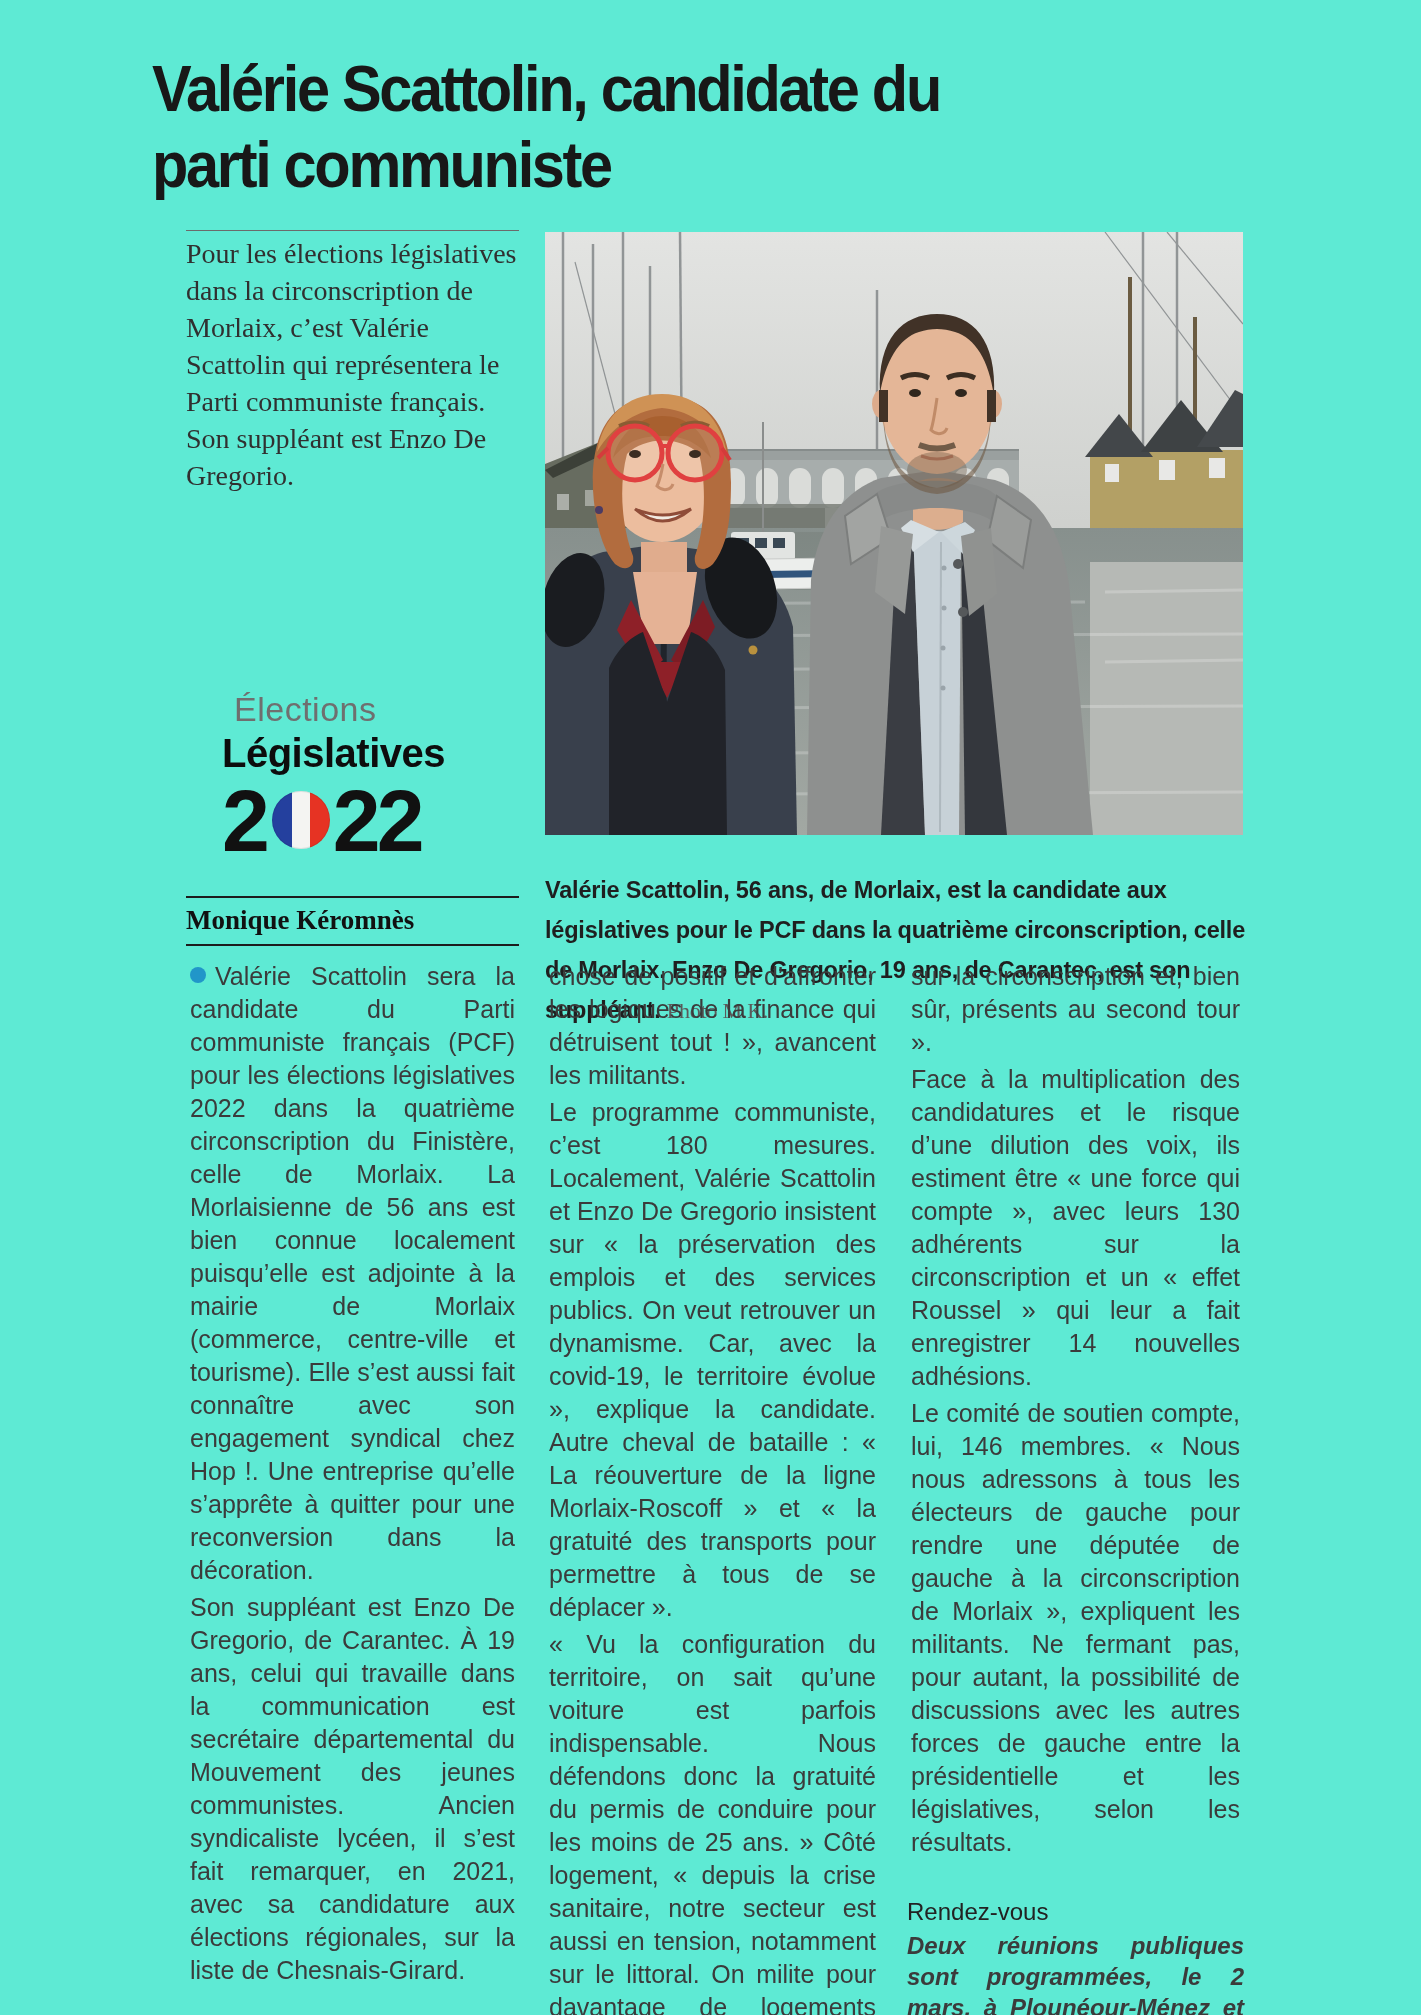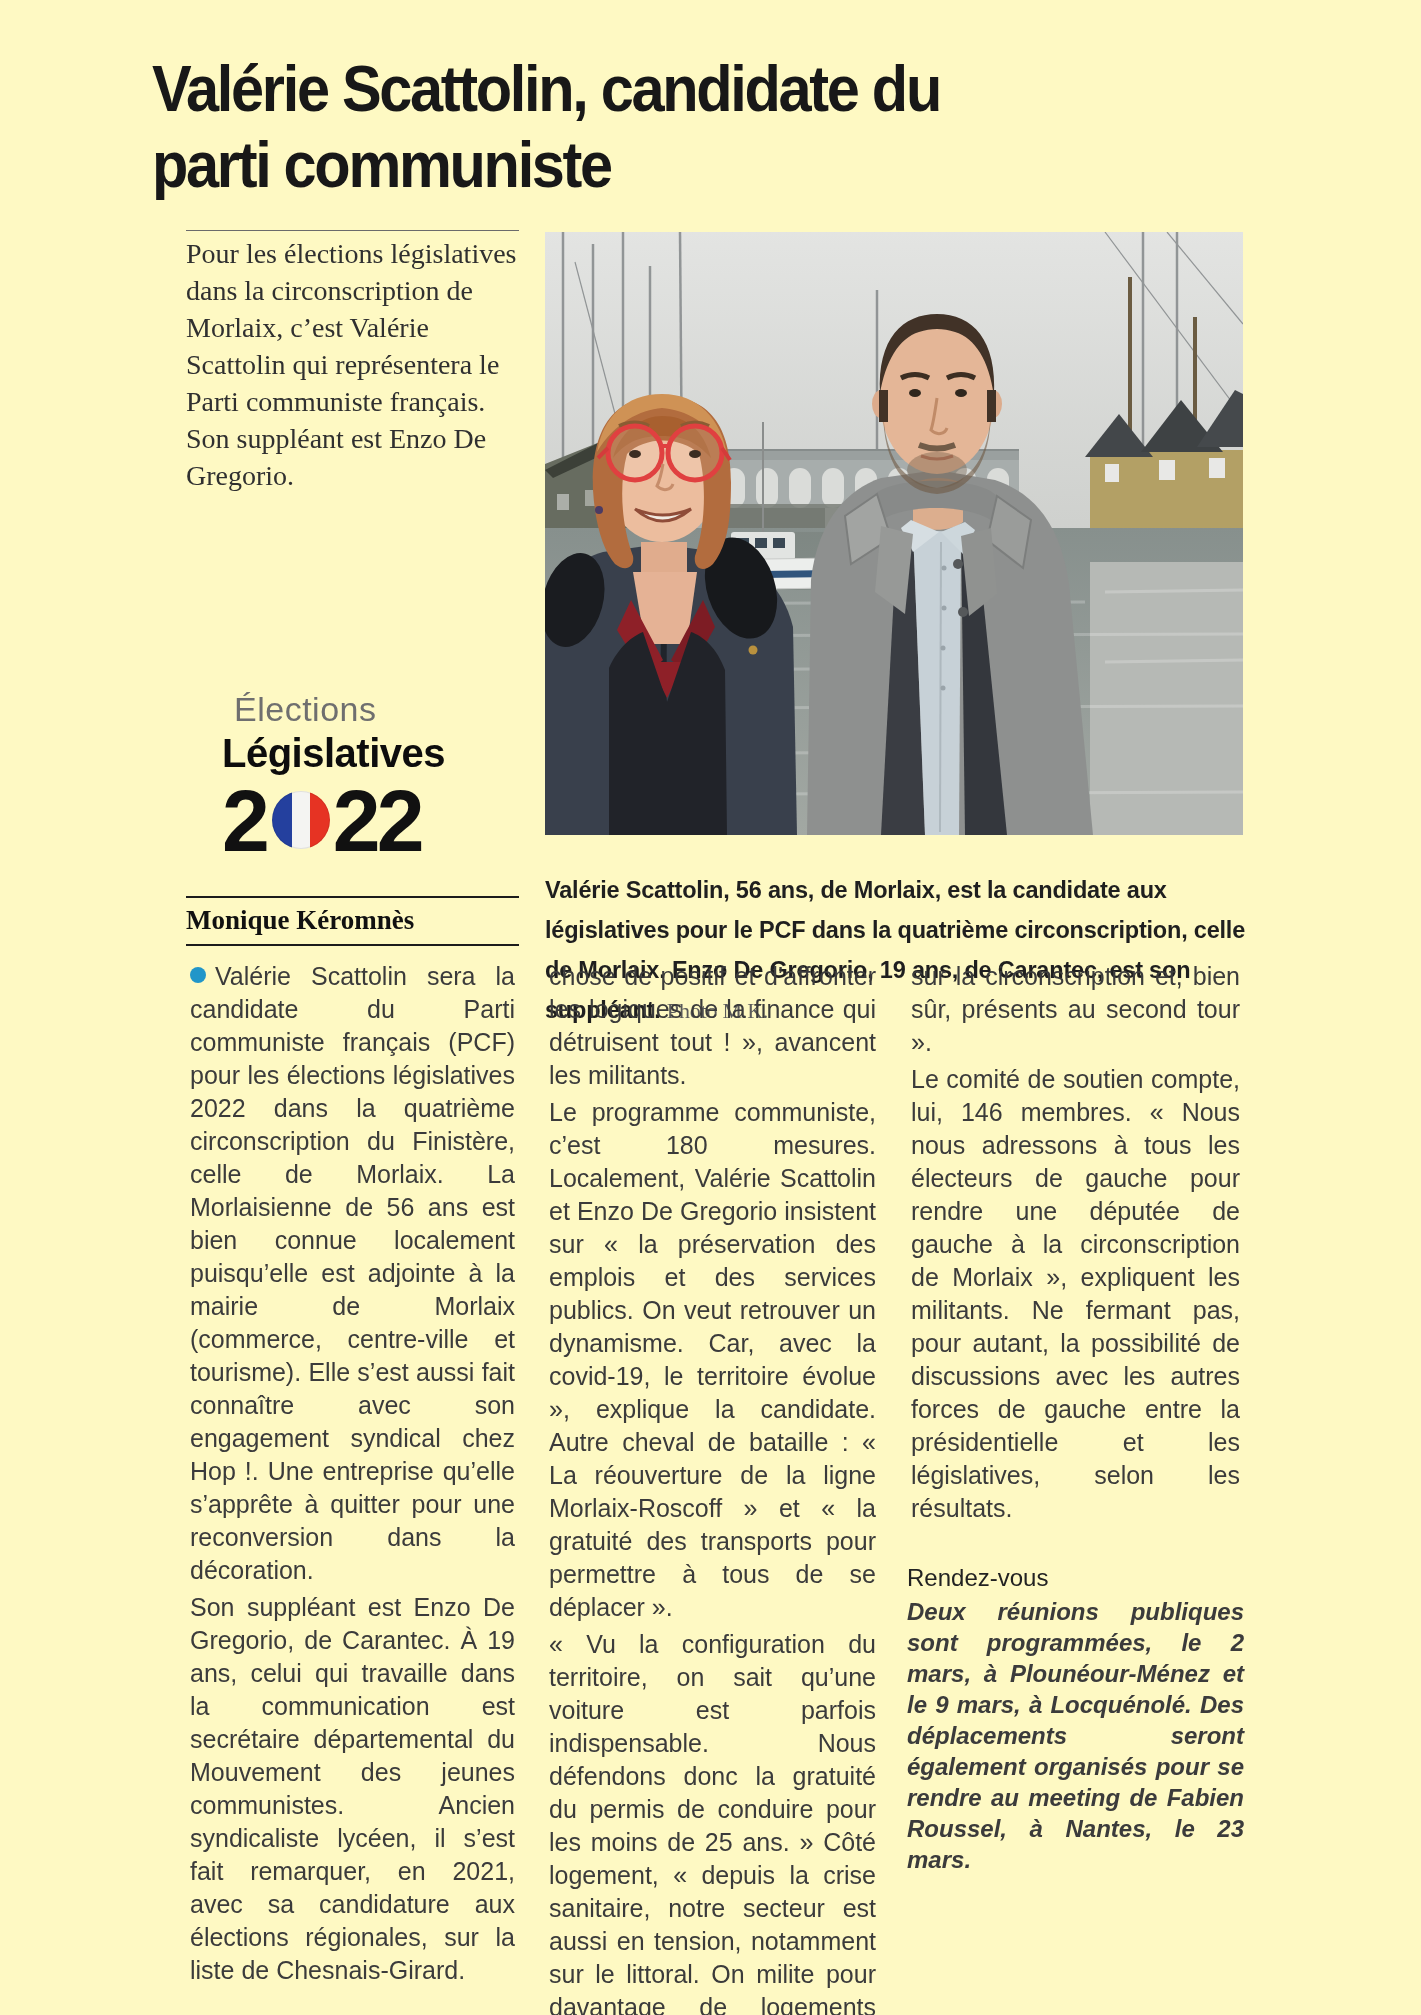--- a/index.html
+++ b/index.html
@@ -1,16 +1,16 @@
 <!DOCTYPE html>
 <html lang="fr"><head>
 <meta charset="utf-8">
 <style>
   html,body{margin:0;padding:0;background:#ffffff;}
-  #page{position:relative;width:1421px;height:2015px;background:#fef9c3;overflow:hidden;
+  #page{position:relative;width:1421px;height:2015px;background:#5eead4;overflow:hidden;
         font-family:"Liberation Sans",sans-serif;color:#3a3a3a;}
   
   .headline{position:absolute;left:152px;top:8px;width:980px;
     font-family:"Liberation Sans",sans-serif;font-weight:800;font-size:64px;line-height:76px;
     color:#181818;letter-spacing:-2.5px;transform:scaleX(.93);transform-origin:left top;}
   
   .lede-rule{position:absolute;left:186px;top:230px;width:333px;height:1px;background:#6b6b6b;}
   .lede{position:absolute;left:186px;top:235px;width:348px;
     font-family:"Liberation Serif","DejaVu Serif",serif;font-size:28px;line-height:37px;color:#303030;}
   
@@ -268,18 +268,19 @@
 
   <div class="col col2">
     <p>chose de positif et d’affronter les logiques de la finance qui détruisent tout ! », avancent les militants.</p>
     <p>Le programme communiste, c’est 180 mesures. Localement, Valérie Scattolin et Enzo De Gregorio insistent sur « la préservation des emplois et des services publics. On veut retrouver un dynamisme. Car, avec la covid-19, le territoire évolue », explique la candidate. Autre cheval de bataille : « La réouverture de la ligne Morlaix-Roscoff » et « la gratuité des transports pour permettre à tous de se déplacer ».</p>
     <p>« Vu la configuration du territoire, on sait qu’une voiture est parfois indispensable. Nous défendons donc la gratuité du permis de conduire pour les moins de 25 ans. » Côté logement, « depuis la crise sanitaire, notre secteur est aussi en tension, notamment sur le littoral. On milite pour davantage de logements sociaux, un plan de rénovation et de constructions et l’encadrement des loyers ».</p>
 
   </div>
 
   <div class="col col3">
     <p>sur la circonscription et, bien sûr, présents au second tour ».</p>
+    <p>Face à la multiplication des candidatures et le risque d’une dilution des voix, ils estiment être « une force qui compte », avec leurs 130 adhérents sur la circonscription et un « effet Roussel » qui leur a fait enregistrer 14 nouvelles adhésions.</p>
     <p>Le comité de soutien compte, lui, 146 membres. « Nous nous adressons à tous les électeurs de gauche pour rendre une députée de gauche à la circonscription de Morlaix », expliquent les militants. Ne fermant pas, pour autant, la possibilité de discussions avec les autres forces de gauche entre la présidentielle et les législatives, selon les résultats.</p>
     <div class="rdv-title">Rendez-vous</div>
     <div class="rdv-text">Deux réunions publiques sont programmées, le 2 mars, à Plounéour-Ménez et le 9 mars, à Locquénolé. Des déplacements seront également organisés pour se rendre au meeting de Fabien Roussel, à Nantes, le 23 mars.</div>
   </div>
 
 </div>
 
 </body></html>

